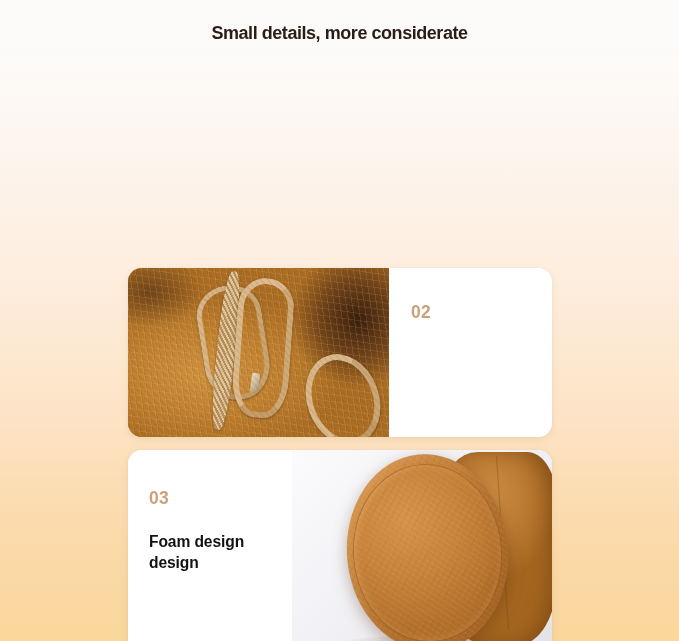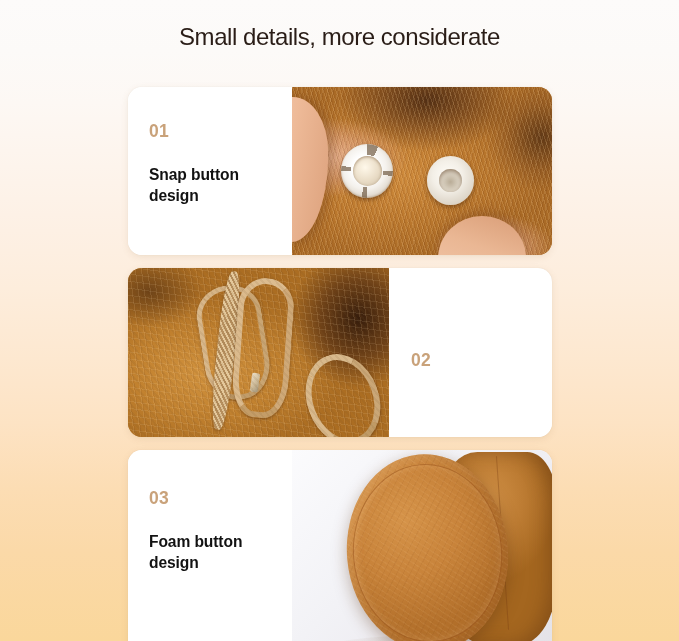--- a/index.html
+++ b/index.html
@@ -36,22 +36,22 @@
   
   #title-bar {
     position: absolute;
     left: 0;
     top: 24px;
     width: 679px;
     text-align: center;
   }
   #page-title {
     display: inline-block;
-    font-size: 24px;
-    font-weight: normal;
+    font-size: 18px;
+    font-weight: bold;
     letter-spacing: -0.45px;
     color: #2a1d17;
     line-height: 1.1;
     white-space: nowrap;
     text-align: center;
   }
 
   
   .card {
     position: absolute;
@@ -72,21 +72,21 @@
     box-sizing: border-box;
     background: #ffffff;
     display: flex;
     flex-direction: column;
     justify-content: flex-start;
     flex: 0 0 auto;
     position: relative;
     z-index: 2;
   }
   #card-1 .card-text { width: 164px; padding: 36px 0 0 21px; }
-  #card-2 .card-text { width: 163px; padding: 36px 0 0 22px; margin-top: 48px; }
+  #card-2 .card-text { width: 163px; padding: 36px 0 0 22px; }
   #card-3 .card-text { width: 164px; padding: 40px 0 0 21px; }
 
   .card-number {
     font-size: 17.5px;
     font-weight: bold;
     color: #c9a27a;
     letter-spacing: 0.3px;
     line-height: 1;
     margin-bottom: 23px;
   }
@@ -370,41 +370,20 @@
 </style>
 </head>
 <body>
 
 <div id="page">
 
   <div id="title-bar">
     <span id="page-title">Small details, more considerate</span>
   </div>
 
-  <div class="card" id="card-1">
-
-    <div class="card-text">
-      <div class="card-number">01</div>
-      <div class="card-heading">
-        <span>Snap button</span><br>
-        <span>design</span>
-      </div>
-    </div>
-
-    <div class="card-photo photo-snap">
-      <div class="fur-streaks"></div>
-      <div class="finger-left"></div>
-      <div class="snap-open"></div>
-      <div class="snap-closed"></div>
-      <div class="finger-bottom">
-        
-      </div>
-    </div>
-
-  </div>
 
   <div class="card" id="card-2">
 
     <div class="card-photo photo-draw">
       <div class="fur-soft"></div>
       <div class="cord cord-loop-1"></div>
       <div class="cord-strand"></div>
       <div class="cord cord-loop-2"></div>
       <div class="cord cord-loop-3"></div>
       <div class="metal-tip"></div>
@@ -415,21 +394,21 @@
       <div class="card-number">02</div>
     </div>
 
   </div>
 
   <div class="card" id="card-3">
 
     <div class="card-text">
       <div class="card-number">03</div>
       <div class="card-heading">
-        <span>Foam button</span><br>
+        <span>Foam design</span><br>
         <span>design</span>
       </div>
     </div>
 
     <div class="card-photo photo-foam">
       <div class="foam-shadow-floor"></div>
       <div class="foam-body">
         <div class="foam-body-seam"></div>
         <div class="foam-body-seam2"></div>
       </div>

